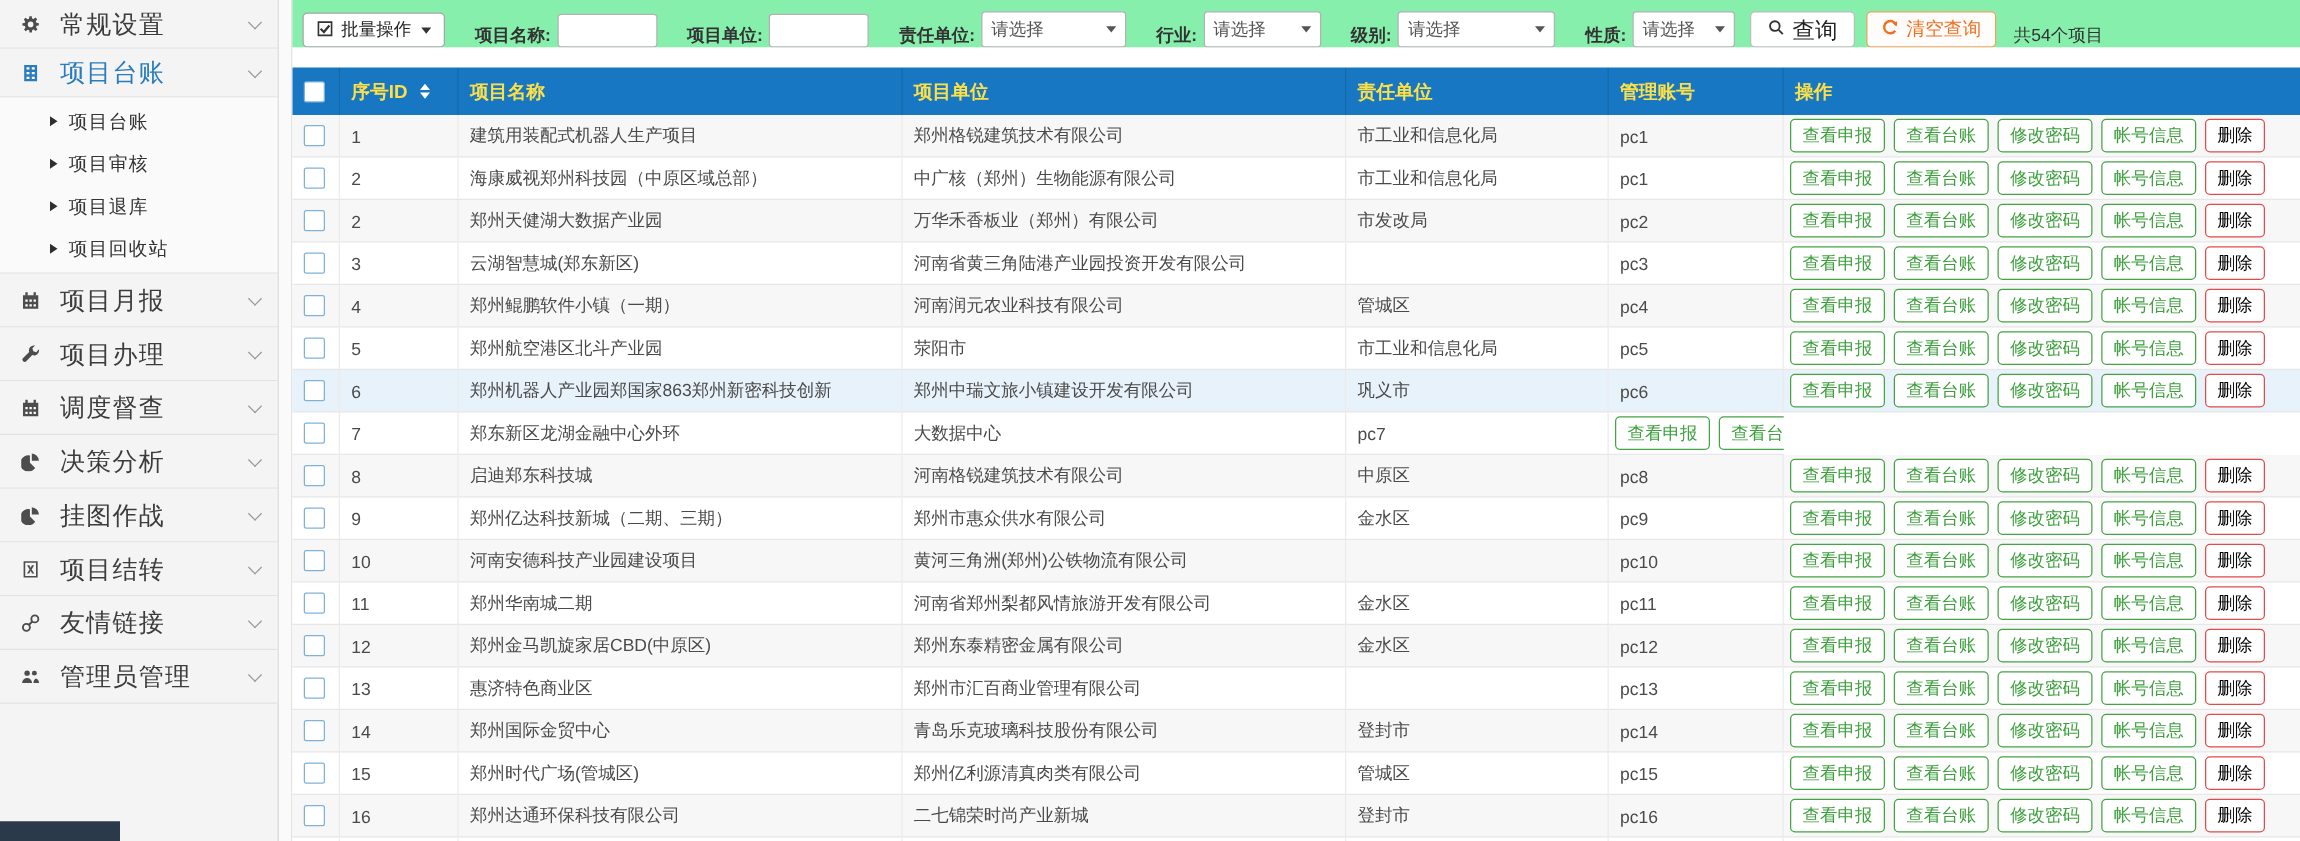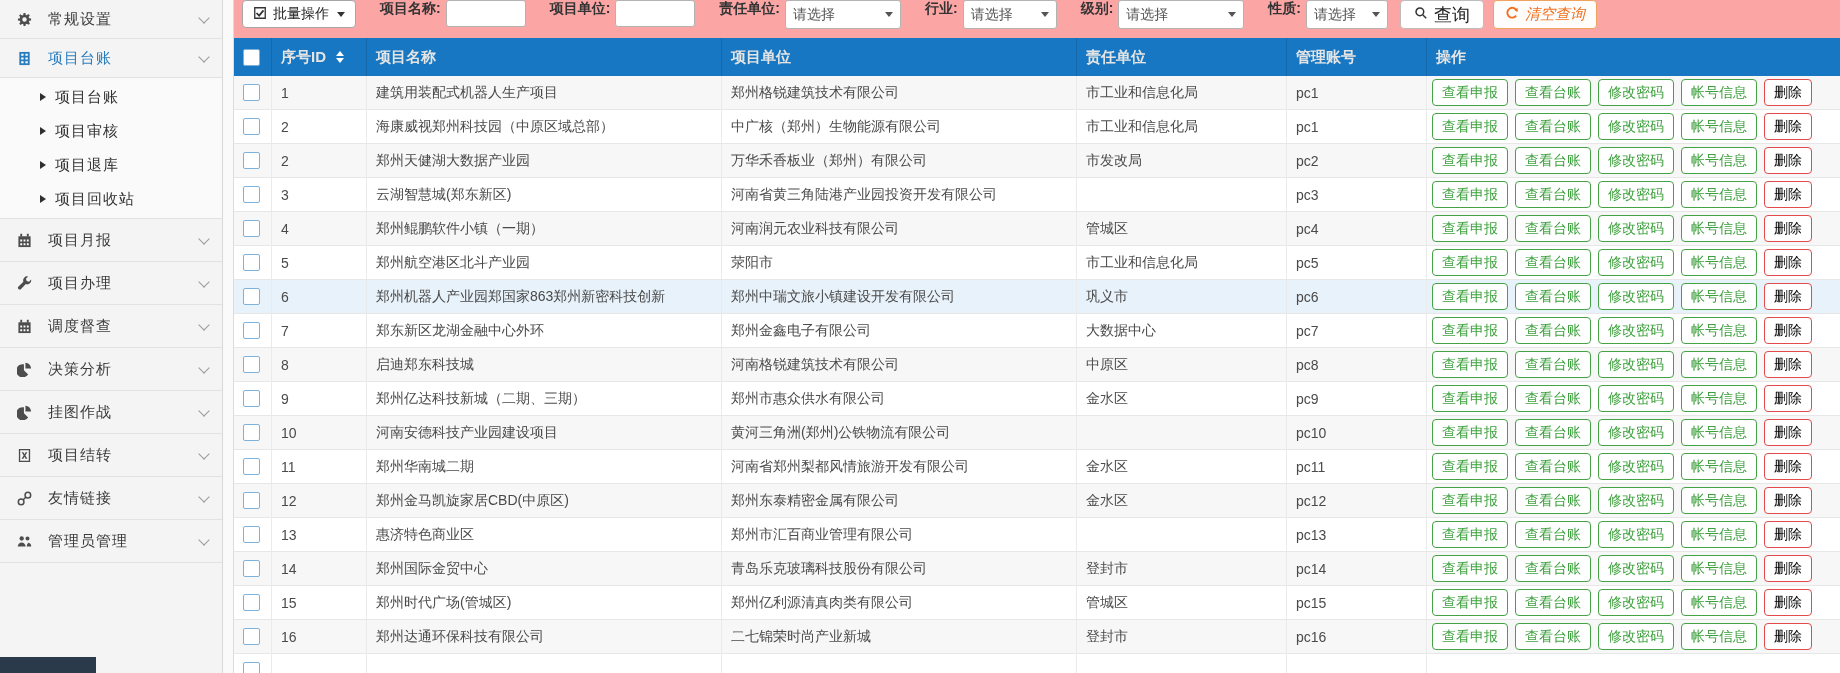--- a/index.html
+++ b/index.html
@@ -1,55 +1,55 @@
 <!DOCTYPE html>
 <html><head>
 <meta charset="utf-8">
 <style>
   html,body{margin:0;padding:0;}
   body{width:1840px;height:673px;overflow:hidden;font-family:"Liberation Sans","DejaVu Sans",sans-serif;background:#fff;}
   .app{display:flex;width:1840px;height:673px;}
 
   
   .sidebar{width:222px;flex:0 0 222px;background:#f4f4f4;border-right:1px solid #d8d8d8;position:relative;}
-  .side-item{height:42px;display:flex;align-items:center;padding:0 10px 0 17px;border-bottom:1px solid #e2e2e2;color:#3c3c3c;font-size:15px;cursor:pointer;background:#f4f4f4;}
+  .side-item{height:42px;display:flex;align-items:center;padding:0 10px 0 17px;border-bottom:1px solid #e2e2e2;color:#3c3c3c;font-size:20px;cursor:pointer;background:#f4f4f4;}
   .side-item.sz38{height:38px;}
   .s-icon{width:22px;display:flex;align-items:center;color:#4d4d4d;}
   .s-icon svg{width:15px;height:15px;}
   .s-label{flex:1;margin-left:9px;letter-spacing:1px;}
   .chevron{width:7px;height:7px;border-right:1.6px solid #9a9a9a;border-bottom:1.6px solid #9a9a9a;transform:rotate(45deg);margin:-3px 4px 0 0;}
   .side-item.active .s-label{color:#2a7dbd;}
   .side-item.active .s-icon{color:#2a7dbd;}
   .submenu{background:#fafafa;border-bottom:1px solid #e2e2e2;padding:2px 0;}
   .sub-item{height:34px;display:flex;align-items:center;padding-left:40px;font-size:15px;color:#333;cursor:pointer;letter-spacing:1px;}
   .bullet{width:0;height:0;border-left:6px solid #2f2f2f;border-top:4px solid transparent;border-bottom:4px solid transparent;margin-right:9px;}
   .sidebar-footer{position:absolute;left:0;bottom:0;width:96px;height:16px;background:#2b3a4a;}
   .scroll-strip{width:10px;flex:0 0 10px;background:#fafafa;border-right:1px solid #dcdcdc;}
 
   
   .main{flex:1;display:flex;flex-direction:column;min-width:0;}
-  .toolbar{height:38px;flex:0 0 38px;background:#fca5a5;display:flex;align-items:flex-start;padding:0 8px;font-size:14px;white-space:nowrap;}
+  .toolbar{height:38px;flex:0 0 38px;background:#86efac;display:flex;align-items:flex-end;padding:0 8px;font-size:14px;white-space:nowrap;}
   .batch-btn{height:28px;background:#fff;border:1px solid #a6a6a6;border-radius:4px;display:inline-flex;align-items:center;gap:6px;padding:0 10px;font-size:14px;color:#222;cursor:pointer;}
   .batch-btn svg{width:14px;height:14px;}
   .caret{width:0;height:0;border-left:4px solid transparent;border-right:4px solid transparent;border-top:5px solid #333;margin-left:2px;}
   .f-label{font-weight:bold;color:#333;margin-left:24px;margin-right:5px;}
   .f-input{width:70px;height:25px;border:1px solid #b3b3b3;border-radius:3px;background:#fff;outline:none;padding:0 4px;font-size:13px;}
   .f-select{height:27px;border:1px solid #b3b3b3;border-radius:3px;background:#fff;display:inline-flex;align-items:center;justify-content:space-between;padding:0 7px;color:#555;cursor:pointer;gap:10px;}
   .w100{width:100px;} .w78{width:78px;} .w110{width:110px;} .w66{width:66px;}
   .sel-caret{width:0;height:0;border-left:4px solid transparent;border-right:4px solid transparent;border-top:5px solid #555;}
   .query-btn{height:29px;background:#fff;border:1px solid #bdbdbd;border-radius:4px;display:inline-flex;align-items:center;gap:6px;padding:0 13px;color:#222;font-size:18px;margin-left:12px;cursor:pointer;}
   .query-btn svg{width:14px;height:14px;}
-  .clear-btn{height:29px;background:#fffdfb;border:1px solid #f0a35e;border-radius:4px;display:inline-flex;align-items:center;gap:6px;padding:0 11px;color:#f07020;font-size:15px;margin-left:9px;cursor:pointer;font-style:italic;}
+  .clear-btn{height:29px;background:#fffdfb;border:1px solid #f0a35e;border-radius:4px;display:inline-flex;align-items:center;gap:6px;padding:0 11px;color:#f07020;font-size:15px;margin-left:9px;cursor:pointer;}
   .clear-btn svg{width:14px;height:14px;}
   .total{margin-left:14px;color:#333;font-size:14px;margin-top:47px;}
 
   
   .table{flex:1;background:#fff;min-width:0;}
   .thead,.tr{display:grid;grid-template-columns:38px 95px 355px 355px 210px 140px 1fr;}
-  .thead{background:#1877c2;height:38px;color:#e5e5e5;font-weight:bold;font-size:15px;}
+  .thead{background:#1877c2;height:38px;color:#fde047;font-weight:bold;font-size:15px;margin-top:16px;}
   .th{display:flex;align-items:center;padding-left:9px;border-right:1px solid rgba(0,0,0,0.12);overflow:hidden;}
   .th.last{border-right:none;}
   .tr{height:34px;background:#fff;}
   .tr.odd{background:#f7f7f7;}
   .tr.hl{background:#e8f2fa;}
   .td{display:flex;align-items:center;padding-left:9px;border-right:1px solid #ebebeb;border-bottom:1px solid #e7e7e7;font-size:14px;color:#4a4a4a;white-space:nowrap;overflow:hidden;}
   .td.last{border-right:none;}
   .checkbox{width:17px;height:17px;border:1px solid #7fb2da;border-radius:2px;background:#fff;box-sizing:border-box;cursor:pointer;flex:0 0 17px;}
   .sort{display:inline-flex;flex-direction:column;margin-left:10px;gap:2px;cursor:pointer;}
   .sort i{display:block;width:0;height:0;border-left:4px solid transparent;border-right:4px solid transparent;}
@@ -395,21 +395,20 @@
               <button class="op-btn">帐号信息</button>
               <button class="op-btn danger">删除</button>
             </div>
           </div>
           <div class="tr">
             <div class="td">
               <span class="checkbox"></span>
             </div>
             <div class="td">7</div>
             <div class="td">郑东新区龙湖金融中心外环</div>
-            <div class="td">郑州金鑫电子有限公司</div>
             <div class="td">大数据中心</div>
             <div class="td">pc7</div>
             <div class="td last td-ops">
               <button class="op-btn">查看申报</button>
               <button class="op-btn">查看台账</button>
               <button class="op-btn">修改密码</button>
               <button class="op-btn">帐号信息</button>
               <button class="op-btn danger">删除</button>
             </div>
           </div>

